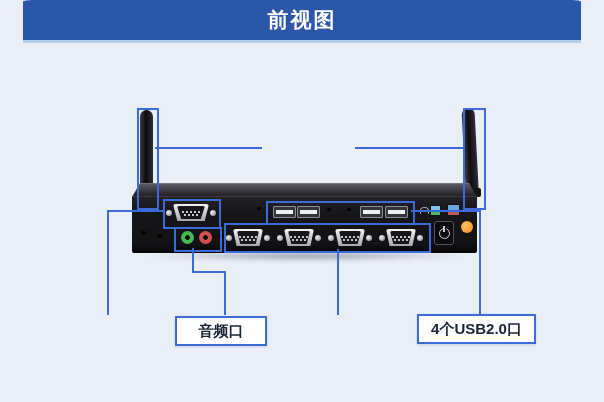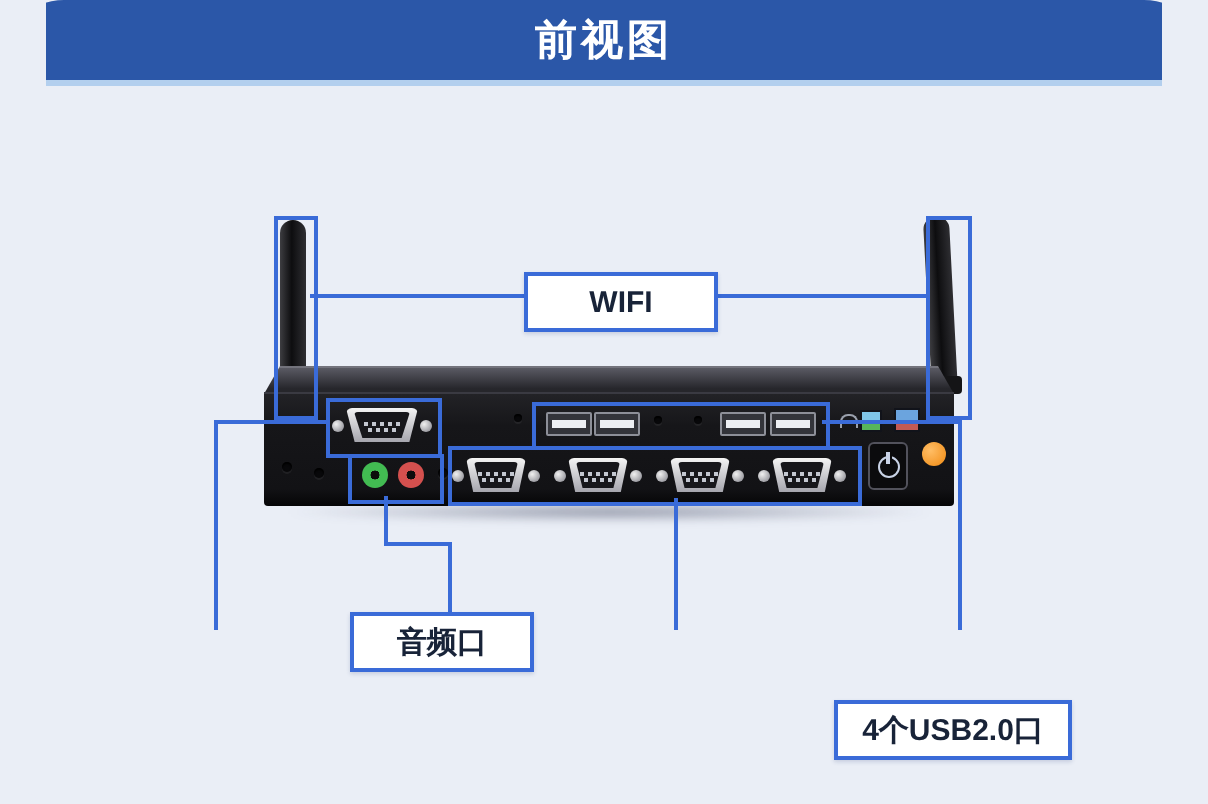--- a/index.html
+++ b/index.html
@@ -167,23 +167,20 @@
   <div class="c-line" style="left:355px;top:147px;width:108px;height:2px;"></div>
   <div class="c-line" style="left:107px;top:210px;width:58px;height:2px;"></div>
   <div class="c-line" style="left:107px;top:210px;width:2px;height:105px;"></div>
   <div class="c-line" style="left:192px;top:248px;width:2px;height:25px;"></div>
   <div class="c-line" style="left:192px;top:271px;width:34px;height:2px;"></div>
   <div class="c-line" style="left:224px;top:271px;width:2px;height:44px;"></div>
   <div class="c-line" style="left:337px;top:249px;width:2px;height:66px;"></div>
   <div class="c-line" style="left:411px;top:210px;width:70px;height:2px;"></div>
   <div class="c-line" style="left:479px;top:210px;width:2px;height:105px;"></div>
 
-  <div class="c-box" style="left:262px;top:136px;width:93px;height:26px;">
-    <span>WIFI</span>
-  </div>
-  <div class="c-box" style="left:175px;top:306px;width:88px;height:26px;">
+  <div class="c-box" style="left:175px;top:316px;width:88px;height:26px;">
     <span>音频口</span>
   </div>
-  <div class="c-box" style="left:417px;top:314px;width:115px;height:26px;margin-top:36px;">
+  <div class="c-box" style="left:417px;top:314px;width:115px;height:26px;">
     <span>4个USB2.0口</span>
   </div>
 
 </div>
 
 </body></html>

